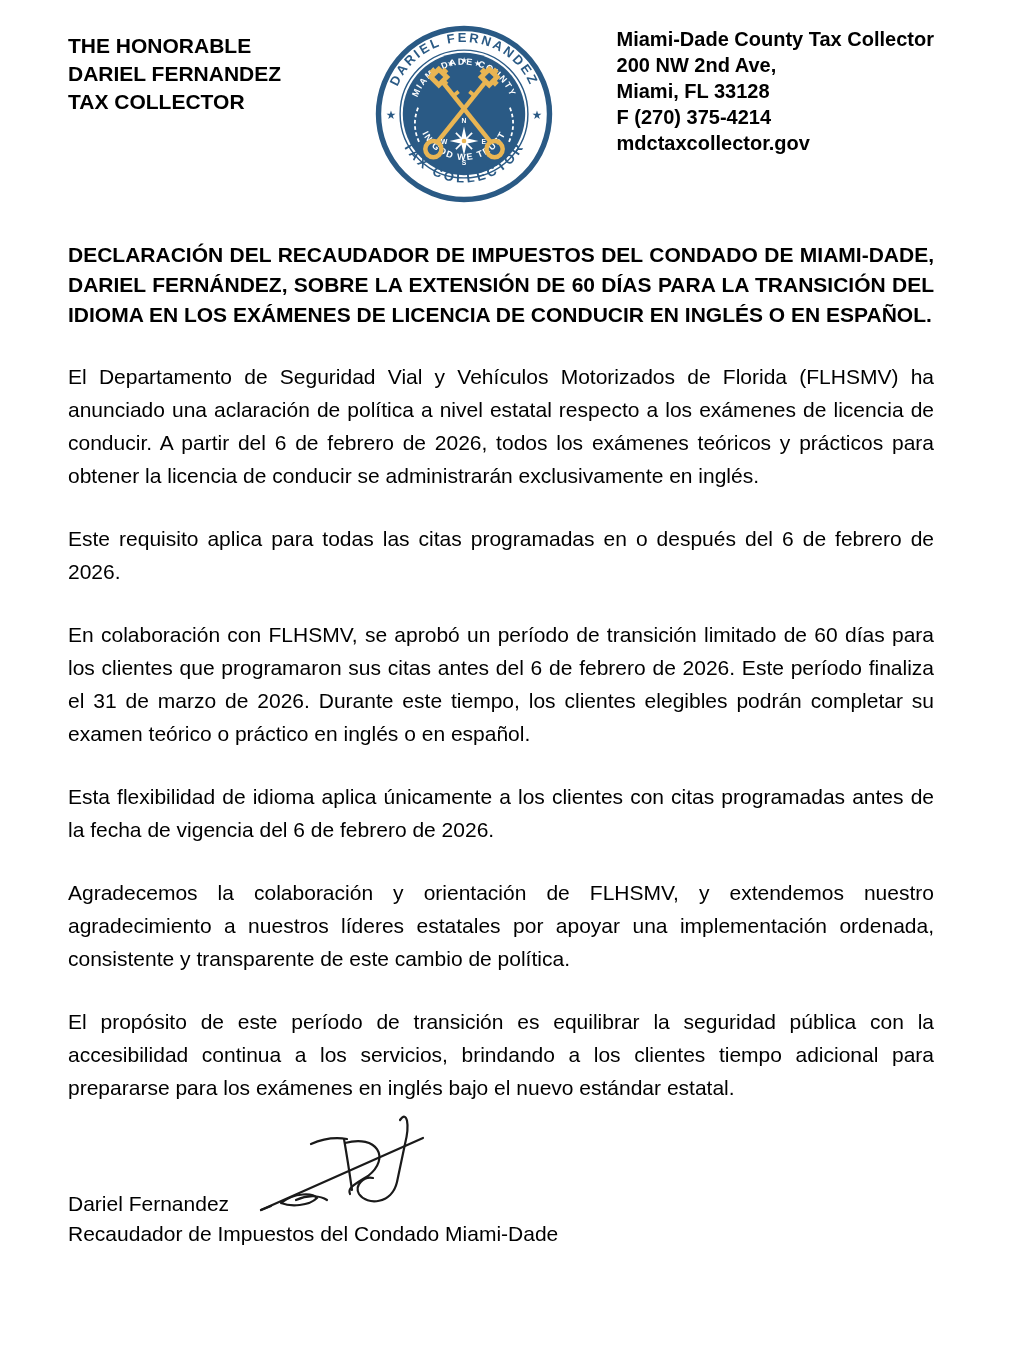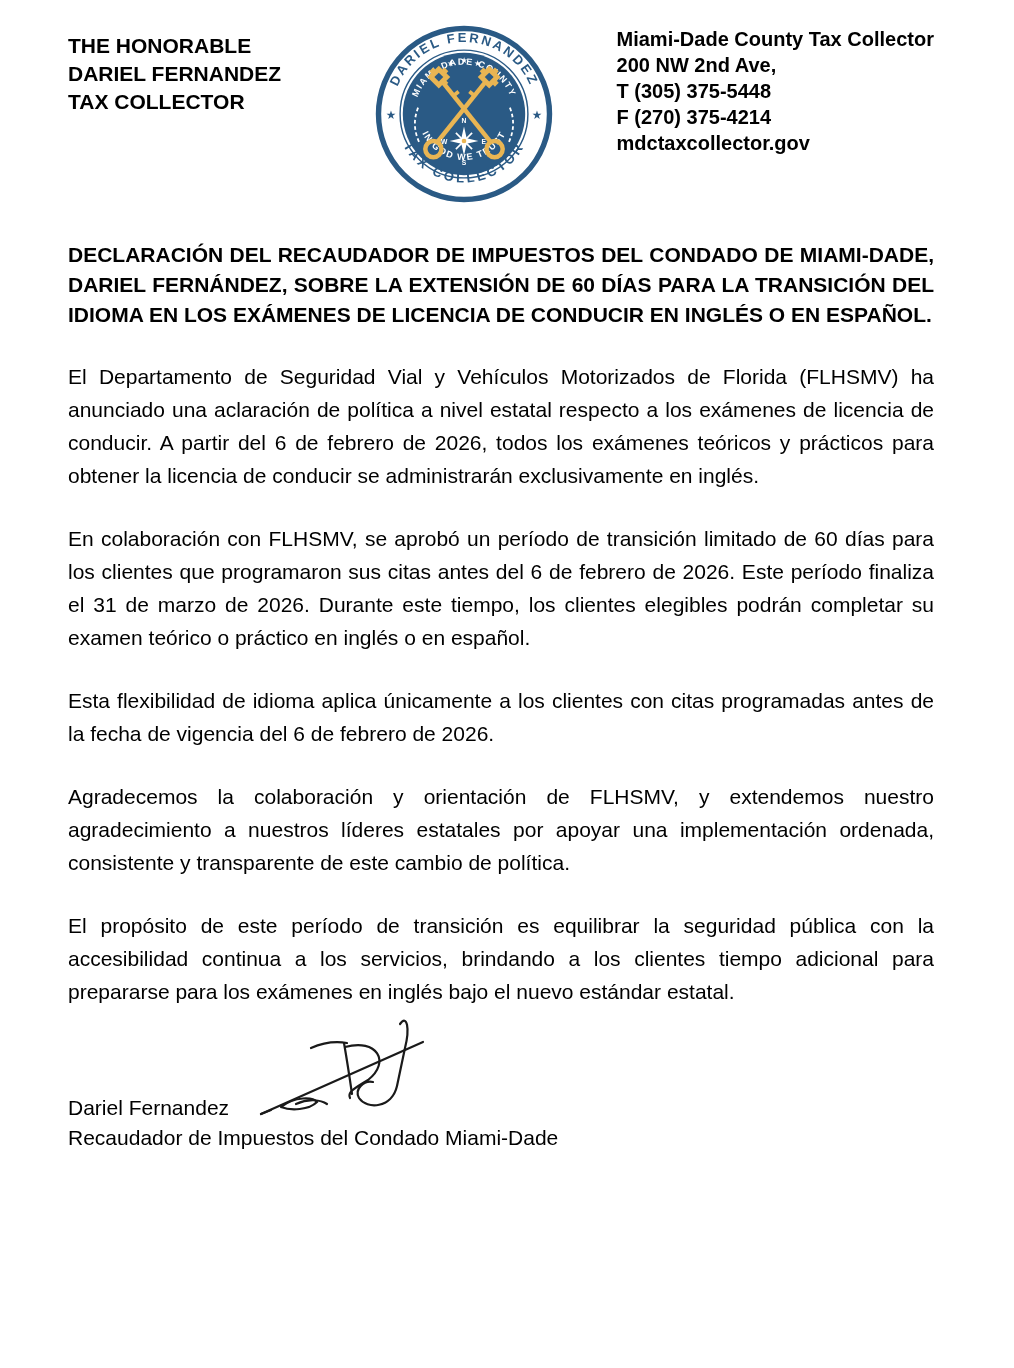--- a/index.html
+++ b/index.html
@@ -166,30 +166,31 @@
           <text x="78" y="133" font-size="7.5" font-weight="bold" fill="#ffffff" text-anchor="middle">W</text>
           <text x="122" y="133" font-size="7.5" font-weight="bold" fill="#ffffff" text-anchor="middle">E</text>
           <text x="100" y="157" font-size="7.5" font-weight="bold" fill="#ffffff" text-anchor="middle">S</text>
         </g>
       </svg>
     </div>
 
     <div class="lh-right">
       <div>Miami-Dade County Tax Collector</div>
       <div>200 NW 2nd Ave,</div>
-      <div>T (305) 375-5448</div>
+      <div>Miami, FL 33128</div>
       <div>F (270) 375-4214</div>
       <div>mdctaxcollector.gov</div>
     </div>
   </div>
 
   <div class="doc-body">
     <p class="doc-title">DECLARACIÓN DEL RECAUDADOR DE IMPUESTOS DEL CONDADO DE MIAMI-DADE, DARIEL FERNÁNDEZ, SOBRE LA EXTENSIÓN DE 60 DÍAS PARA LA TRANSICIÓN DEL IDIOMA EN LOS EXÁMENES DE LICENCIA DE CONDUCIR EN INGLÉS O EN ESPAÑOL.</p>
 
     <p class="para">El Departamento de Seguridad Vial y Vehículos Motorizados de Florida (FLHSMV) ha anunciado una aclaración de política a nivel estatal respecto a los exámenes de licencia de conducir. A partir del 6 de febrero de 2026, todos los exámenes teóricos y prácticos para obtener la licencia de conducir se administrarán exclusivamente en inglés.</p>
+    <p class="para">Este requisito aplica para todas las citas programadas en o después del 6 de febrero de 2026.</p>
     <p class="para">En colaboración con FLHSMV, se aprobó un período de transición limitado de 60 días para los clientes que programaron sus citas antes del 6 de febrero de 2026. Este período finaliza el 31 de marzo de 2026. Durante este tiempo, los clientes elegibles podrán completar su examen teórico o práctico en inglés o en español.</p>
     <p class="para">Esta flexibilidad de idioma aplica únicamente a los clientes con citas programadas antes de la fecha de vigencia del 6 de febrero de 2026.</p>
     <p class="para">Agradecemos la colaboración y orientación de FLHSMV, y extendemos nuestro agradecimiento a nuestros líderes estatales por apoyar una implementación ordenada, consistente y transparente de este cambio de política.</p>
     <p class="para">El propósito de este período de transición es equilibrar la seguridad pública con la accesibilidad continua a los servicios, brindando a los clientes tiempo adicional para prepararse para los exámenes en inglés bajo el nuevo estándar estatal.</p>
 
     <div class="signature-block">
       <svg class="signature-svg" width="180" height="112" viewBox="0 0 180 112">
         <g fill="none" stroke="#1a1a1a" stroke-width="2.2" stroke-linecap="round">
 
           <path d="M 60,34 Q 78,26 96,29"></path>

